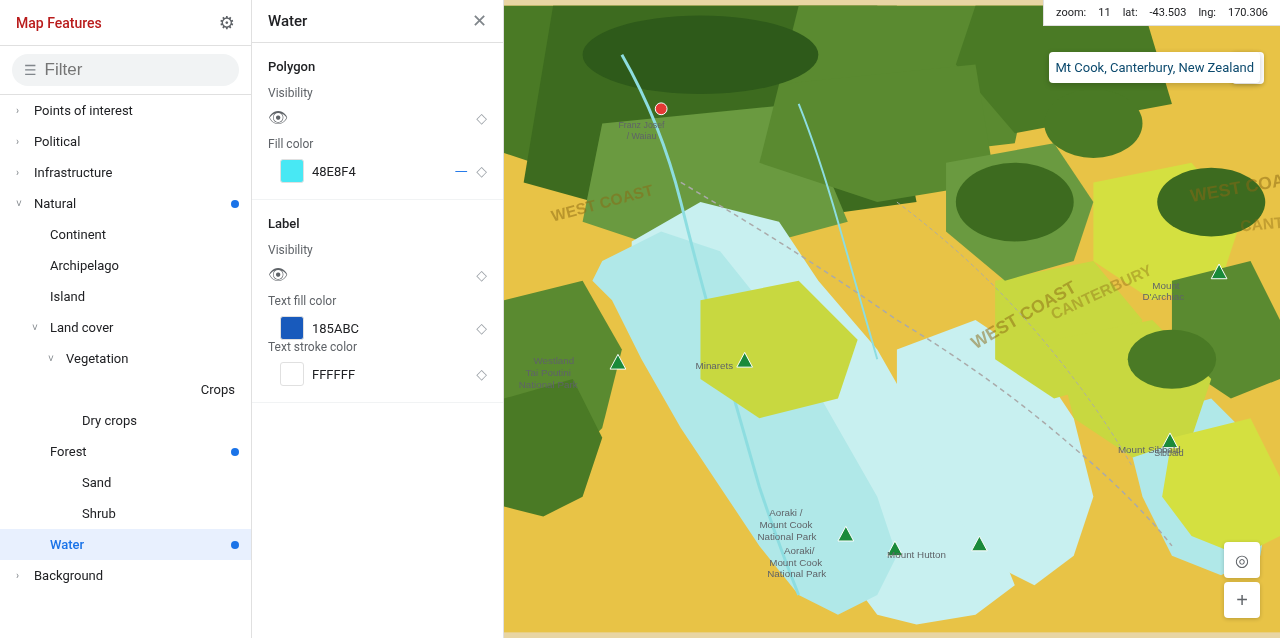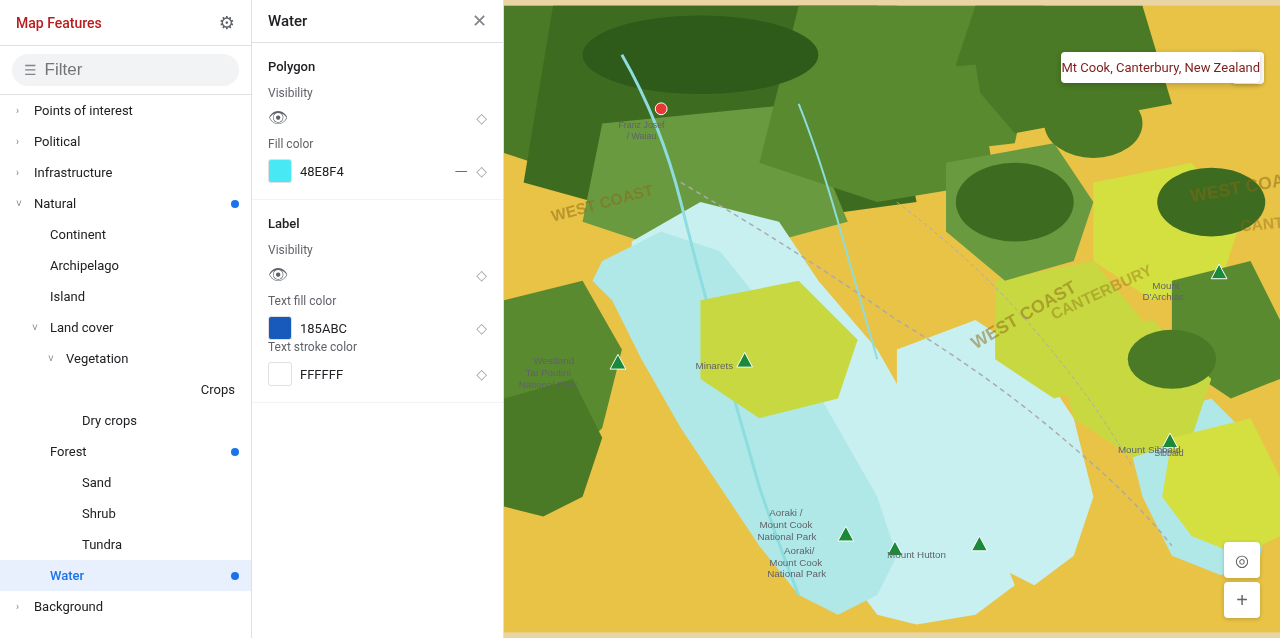--- a/index.html
+++ b/index.html
@@ -105,20 +105,21 @@
       align-items: center;
       justify-content: space-between;
       margin-bottom: 10px;
     }
     .visibility-icon { color: #5f6368; font-size: 16px; }
     .diamond-icon { color: #9aa0a6; font-size: 14px; }
     .color-row {
       display: flex;
       align-items: center;
       justify-content: space-between;
+      margin-left: 12px;
     }
     .color-swatch-wrap {
       display: flex;
       align-items: center;
       gap: 8px;
     }
     .color-swatch {
       width: 24px; height: 24px;
       border-radius: 3px;
       border: 1px solid #e0e0e0;
@@ -148,24 +149,24 @@
       z-index: 10;
       border-bottom: 1px solid #e0e0e0;
       border-left: 1px solid #e0e0e0;
     }
     .map-header-bar span { color: #202124; }
 
     .location-badge {
       position: absolute;
       top: 52px; right: 20px;
       background: #fff;
-      padding: 8px 0;
+      padding: 8px 6px;
       border-radius: 4px;
       font-size: 13px;
-      color: #7f1d1d;
+      color: #0c4a6e;
       box-shadow: 0 2px 6px rgba(0,0,0,0.2);
       z-index: 10;
     }
 
     .map-controls-bottom {
       position: absolute;
       bottom: 20px; right: 20px;
       display: flex;
       flex-direction: column;
       gap: 4px;
@@ -252,24 +253,20 @@
         <span class="dot"></span>
       </div>
       <div class="nav-item" style="padding-left: 64px;">
         <span class="chevron" style="visibility:hidden">›</span>
         <span class="nav-item-label">Sand</span>
       </div>
       <div class="nav-item" style="padding-left: 64px;">
         <span class="chevron" style="visibility:hidden">›</span>
         <span class="nav-item-label">Shrub</span>
       </div>
-      <div class="nav-item" style="padding-left: 64px;">
-        <span class="chevron" style="visibility:hidden">›</span>
-        <span class="nav-item-label">Tundra</span>
-      </div>
       <div class="nav-item active" style="padding-left: 32px;">
         <span class="chevron" style="visibility:hidden">›</span>
         <span class="nav-item-label">Water</span>
         <span class="dot"></span>
       </div>
       <div class="nav-item" style="padding-left: 16px;">
         <span class="chevron">›</span>
         <span class="nav-item-label">Background</span>
       </div>
     </div>
@@ -327,20 +324,28 @@
         <div style="display:flex;align-items:center;gap:8px;">
 
           <span class="diamond-icon">◇</span>
         </div>
       </div>
       </div>
     </div>
 </div>
 
 <div class="map-area">
+  <div class="map-header-bar">
+    <span>zoom:</span>
+    <span>11</span>
+    <span>lat:</span>
+    <span>-43.503</span>
+    <span>lng:</span>
+    <span>170.306</span>
+  </div>
 
   
   <svg class="map-svg" viewBox="0 0 790 638" xmlns="http://www.w3.org/2000/svg">
 
     <rect width="790" height="638" fill="#E8C346"></rect>
 
     <ellipse cx="120" cy="80" rx="180" ry="70" fill="#3D6B1F"></ellipse>
     <ellipse cx="280" cy="120" rx="200" ry="90" fill="#4A7A25"></ellipse>
     <polygon points="0,0 400,0 350,180 150,200 0,150" fill="#4A7A25"></polygon>
     <polygon points="50,0 380,0 420,200 200,230 20,180" fill="#3D6B1F"></polygon>

